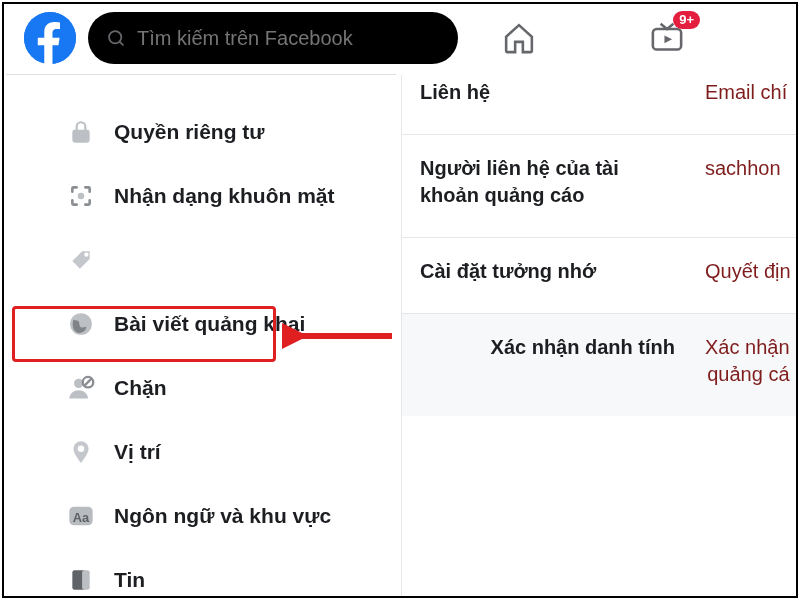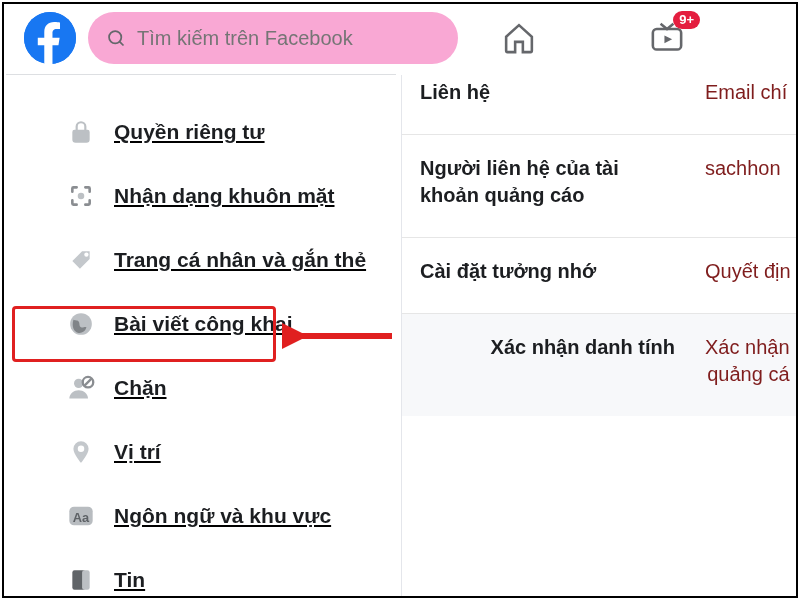--- a/index.html
+++ b/index.html
@@ -30,21 +30,21 @@
     width: 52px; height: 52px;
     border-radius: 50%;
     background: #1877f2;
     display: flex; align-items: center; justify-content: center;
     flex-shrink: 0;
   }
   .fb-logo svg { width: 52px; height: 52px; }
   .searchbox {
     flex: 0 0 370px;
     height: 52px;
-    background: #f9a8d4;
+    background: #000000;
     border-radius: 28px;
     display: flex; align-items: center;
     padding: 0 18px;
     gap: 10px;
     color: #65676b;
     font-size: 20px;
   }
   .searchbox input {
     border: none; background: transparent; outline: none;
     font-size: 20px; color: #65676b; width: 100%;
@@ -78,21 +78,20 @@
   }
   
   .main {
     display: flex;
     height: calc(100% - 70px);
   }
   .sidebar {
     width: 398px;
     border-right: 1px solid #e4e6eb;
     padding-top: 30px;
-    text-decoration: underline;
   }
   .side-item {
     display: flex; align-items: center;
     gap: 18px;
     padding: 12px 22px 12px 22px;
     font-size: 21px;
     font-weight: 600;
     color: #1c1e21;
     cursor: pointer;
     margin-bottom: 10px;
@@ -203,31 +202,30 @@
         </span>
         <span>Nhận dạng khuôn mặt</span>
       </div>
 
       <div class="side-item">
         <span class="iconwrap">
           <svg viewBox="0 0 24 24" width="26" height="26">
               <path fill="#c4c8cc" d="M20 4h-7L4 13l7 7 9-9V4zm-3 5a2 2 0 1 1 0-4 2 2 0 0 1 0 4z"></path>
             </svg>
         </span>
-        <span>Trang cá nhân và gắn thẻ</span>
       </div>
 
       <div class="side-item">
         <span class="iconwrap">
           <svg viewBox="0 0 24 24" width="26" height="26">
               <circle cx="12" cy="12" r="10" fill="#bcc0c4"></circle>
               <path fill="#808488" d="M5 8c2 1 4 0 5 2s0 4 2 5 3-1 5 0c-1 4-5 6-8 5s-6-5-4-12z"></path>
             </svg>
         </span>
-        <span>Bài viết công khai</span>
+        <span>Bài viết quảng khai</span>
       </div>
 
       <div class="side-item">
         <span class="iconwrap">
           <svg viewBox="0 0 24 24" width="28" height="28">
               <circle cx="10" cy="8" r="4" fill="#bcc0c4"></circle>
               <path fill="#bcc0c4" d="M2 21c0-4 4-7 8-7s8 3 8 7H2z"></path>
               <circle cx="18" cy="7" r="4.5" fill="none" stroke="#8a8d91" stroke-width="2"></circle>
               <line x1="15" y1="10" x2="21" y2="4" stroke="#8a8d91" stroke-width="2"></line>
             </svg>

